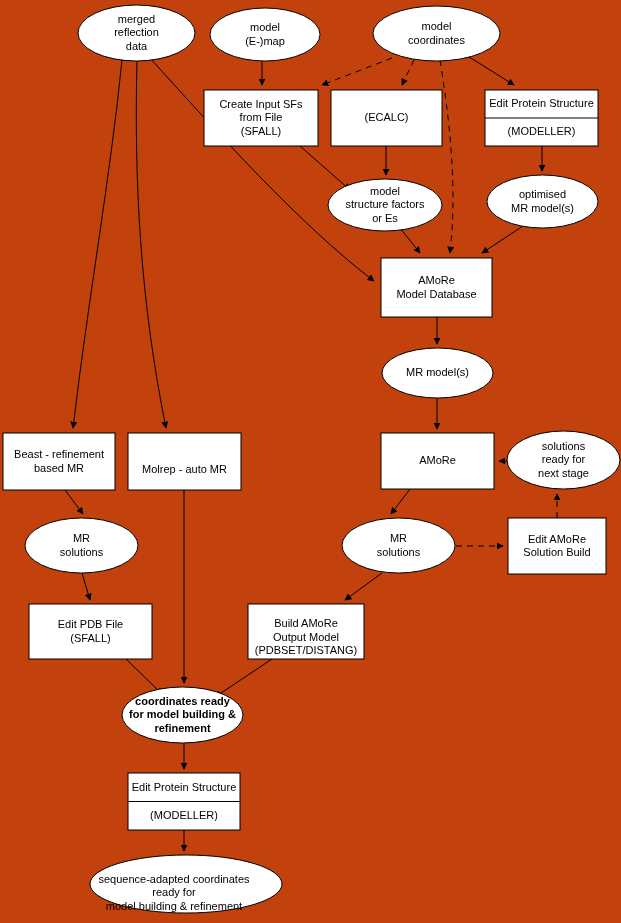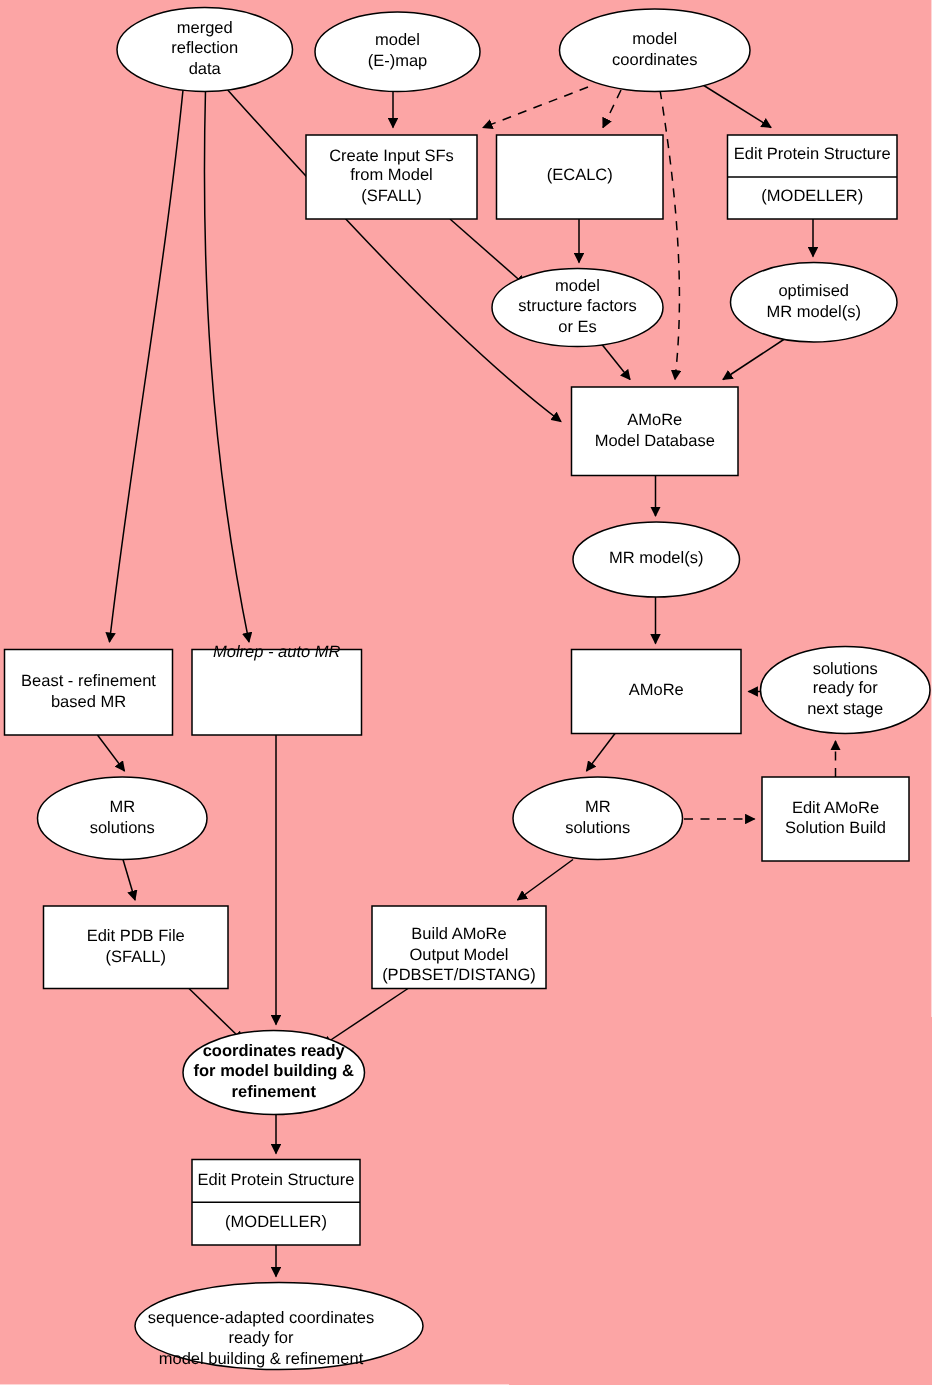--- a/index.html
+++ b/index.html
@@ -1,16 +1,16 @@
 <!DOCTYPE html>
 <html><head>
 <meta charset="utf-8">
 <style>
   html,body{margin:0;padding:0;background:#ffffff;}
-  #canvas{position:relative;width:621px;height:923px;background:#fca5a5;
+  #canvas{position:relative;width:621px;height:923px;background:#c2410c;
           font-family:"Liberation Sans","DejaVu Sans",sans-serif;}
   svg{position:absolute;left:0;top:0;width:621px;height:923px;}
   .node-text{
     position:absolute;
     font-family:"Liberation Sans","DejaVu Sans",sans-serif;
     font-size:11px;
     line-height:13.5px;
     color:#000;
     text-align:center;
     display:flex;
@@ -91,36 +91,36 @@
   </svg>
   <div id="labels-layer">
       <div class="node-text" style="left: 64px; top: 5px; width: 145px; height: 56px;"><span>merged
 reflection
 data</span></div>
       <div class="node-text" style="left: 196px; top: 8px; width: 138px; height: 53px;"><span>model
 (E-)map</span></div>
       <div class="node-text" style="left: 359px; top: 6px; width: 155px; height: 55px;"><span>model
 coordinates</span></div>
       <div class="node-text" style="left: 190px; top: 90px; width: 142px; height: 56px;"><span>Create Input SFs
-from Model
+from File
 (SFALL)</span></div>
       <div class="node-text" style="left: 317px; top: 90px; width: 139px; height: 56px;"><span>(ECALC)</span></div>
       <div class="node-text" style="left: 485px; top: 90px; width: 113px; height: 28px;"><span>Edit Protein Structure</span></div>
       <div class="node-text" style="left: 485px; top: 118px; width: 113px; height: 28px;"><span>(MODELLER)</span></div>
       <div class="node-text" style="left: 314px; top: 179px; width: 142px; height: 52px;"><span>model
 structure factors
 or Es</span></div>
       <div class="node-text" style="left: 473px; top: 175px; width: 139px; height: 53px;"><span>optimised
 MR model(s)</span></div>
       <div class="node-text" style="left: 367px; top: 258px; width: 139px; height: 59px;"><span>AMoRe
 Model Database</span></div>
       <div class="node-text" style="left: 368px; top: 348px; width: 139px; height: 50px;"><span>MR model(s)</span></div>
       <div class="node-text" style="left: -11px; top: 433px; width: 140px; height: 57px;"><span>Beast - refinement
 based MR</span></div>
-      <div class="node-text" style="left: 114px; top: 407px; width: 141px; height: 57px; font-style: italic;"><span>Molrep - auto MR</span></div>
+      <div class="node-text" style="left: 114px; top: 441px; width: 141px; height: 57px;"><span>Molrep - auto MR</span></div>
       <div class="node-text" style="left: 367px; top: 433px; width: 141px; height: 56px;"><span>AMoRe</span></div>
       <div class="node-text" style="left: 493px; top: 431px; width: 141px; height: 58px;"><span>solutions
 ready for
 next stage</span></div>
       <div class="node-text" style="left: 11px; top: 518px; width: 141px; height: 55px;"><span>MR
 solutions</span></div>
       <div class="node-text" style="left: 328px; top: 518px; width: 141px; height: 55px;"><span>MR
 solutions</span></div>
       <div class="node-text" style="left: 494px; top: 518px; width: 126px; height: 56px;"><span>Edit AMoRe
 Solution Build</span></div>

